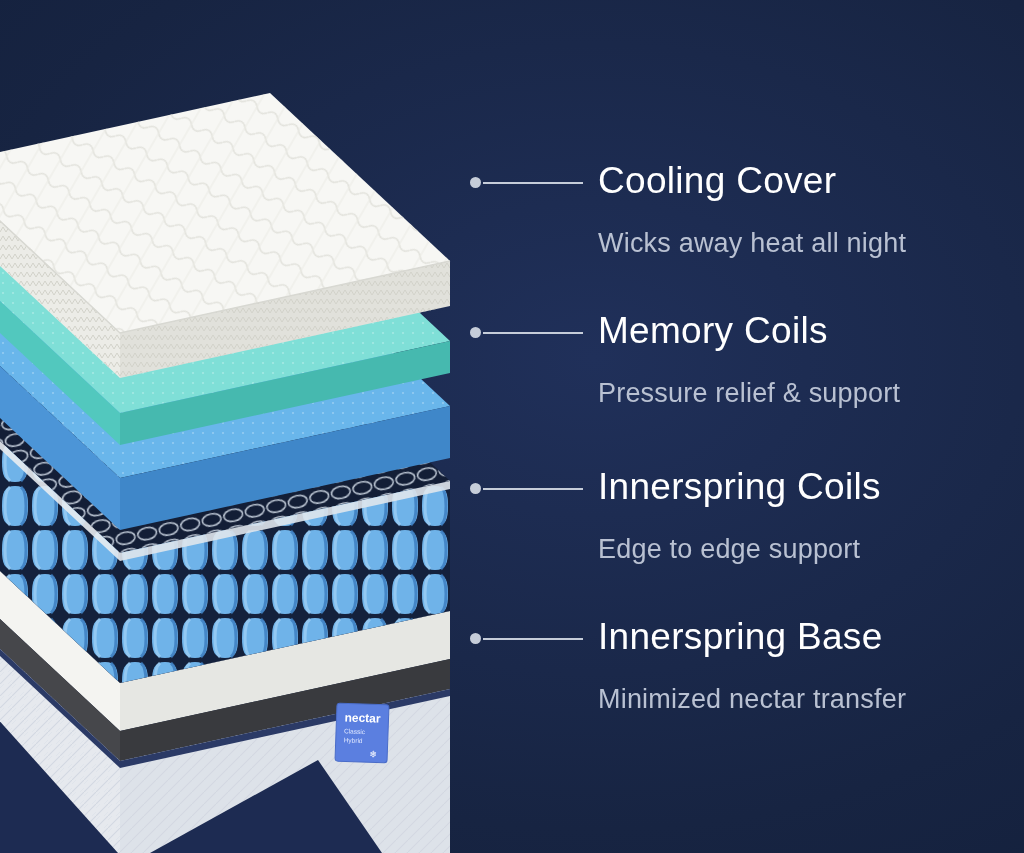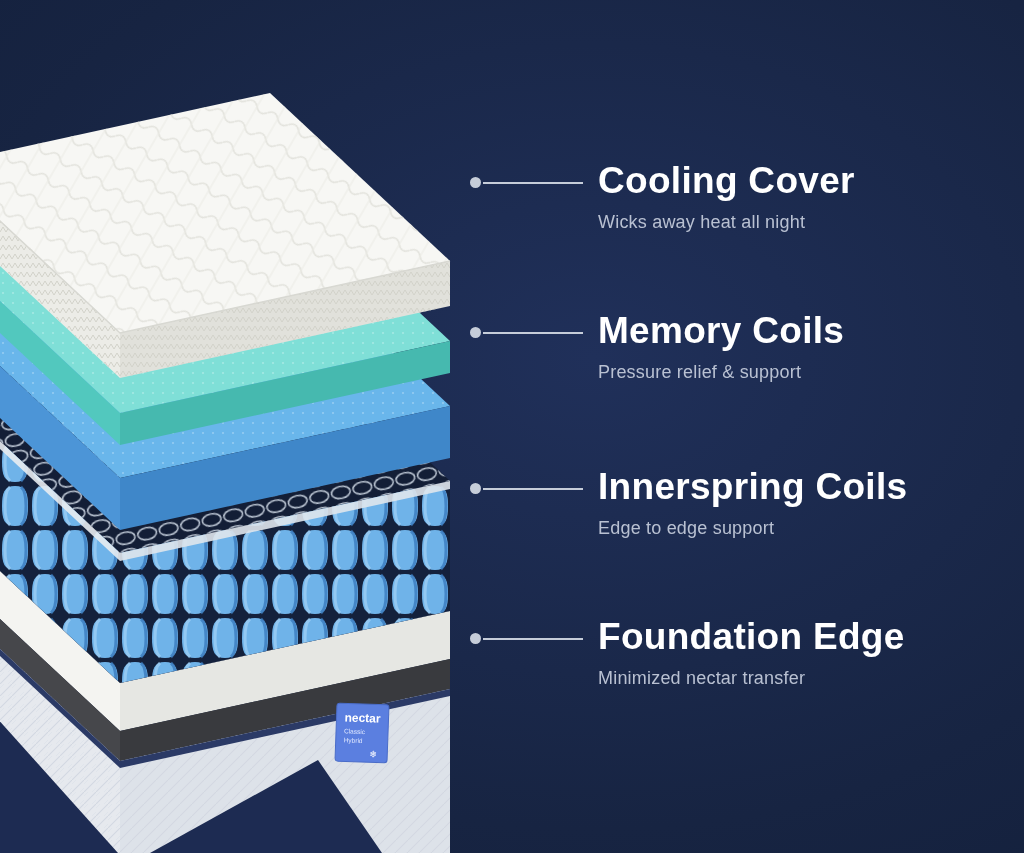--- a/index.html
+++ b/index.html
@@ -11,22 +11,22 @@
     background: radial-gradient(130% 115% at 58% 42%, #20305a 0%, #172442 48%, #0e1a33 100%);
   }
 
   .mattress { position:absolute; left:0; top:0; }
 
   .callout { position:absolute; left:470px; display:flex; align-items:flex-start; }
   .connector { display:flex; align-items:center; margin-top:17px; flex:0 0 auto; }
   .dot { width:11px; height:11px; border-radius:50%; background:#c6cdd9; }
   .line { width:100px; height:2px; background:#c6cdd9; margin-left:2px; }
   .ctext { margin-left:15px; }
-  .title { font-size:37px; font-weight:700; color:#ffffff; letter-spacing:0.3px; line-height:1.15; }
-  .subtitle { font-size:18px; color:#b9c1d2; margin-top:8px; line-height:1.25; letter-spacing:0.2px; }
+  .title { font-size:37px; font-weight:400; color:#ffffff; letter-spacing:0.3px; line-height:1.15; }
+  .subtitle { font-size:27px; color:#b9c1d2; margin-top:24px; line-height:1.25; letter-spacing:0.2px; }
 
   .c0 { top:160px; } .c1 { top:310px; } .c2 { top:466px;justify-content:center; } .c3 { top:616px; }
 </style>
 </head>
 <body>
 
 <div class="stage">
 
   <svg class="mattress" width="470" height="853" viewBox="0 0 470 853">
     <defs>
@@ -148,18 +148,18 @@
       <div class="subtitle">Edge to edge support</div>
     </div>
   </div>
 
   <div class="callout c3">
     <div class="connector">
       <span class="dot"></span>
       <span class="line"></span>
     </div>
     <div class="ctext">
-      <div class="title">Foundation Edge</div>
+      <div class="title">Innerspring Base</div>
       <div class="subtitle">Minimized nectar transfer</div>
     </div>
   </div>
 
 </div>
 
 </body></html>

